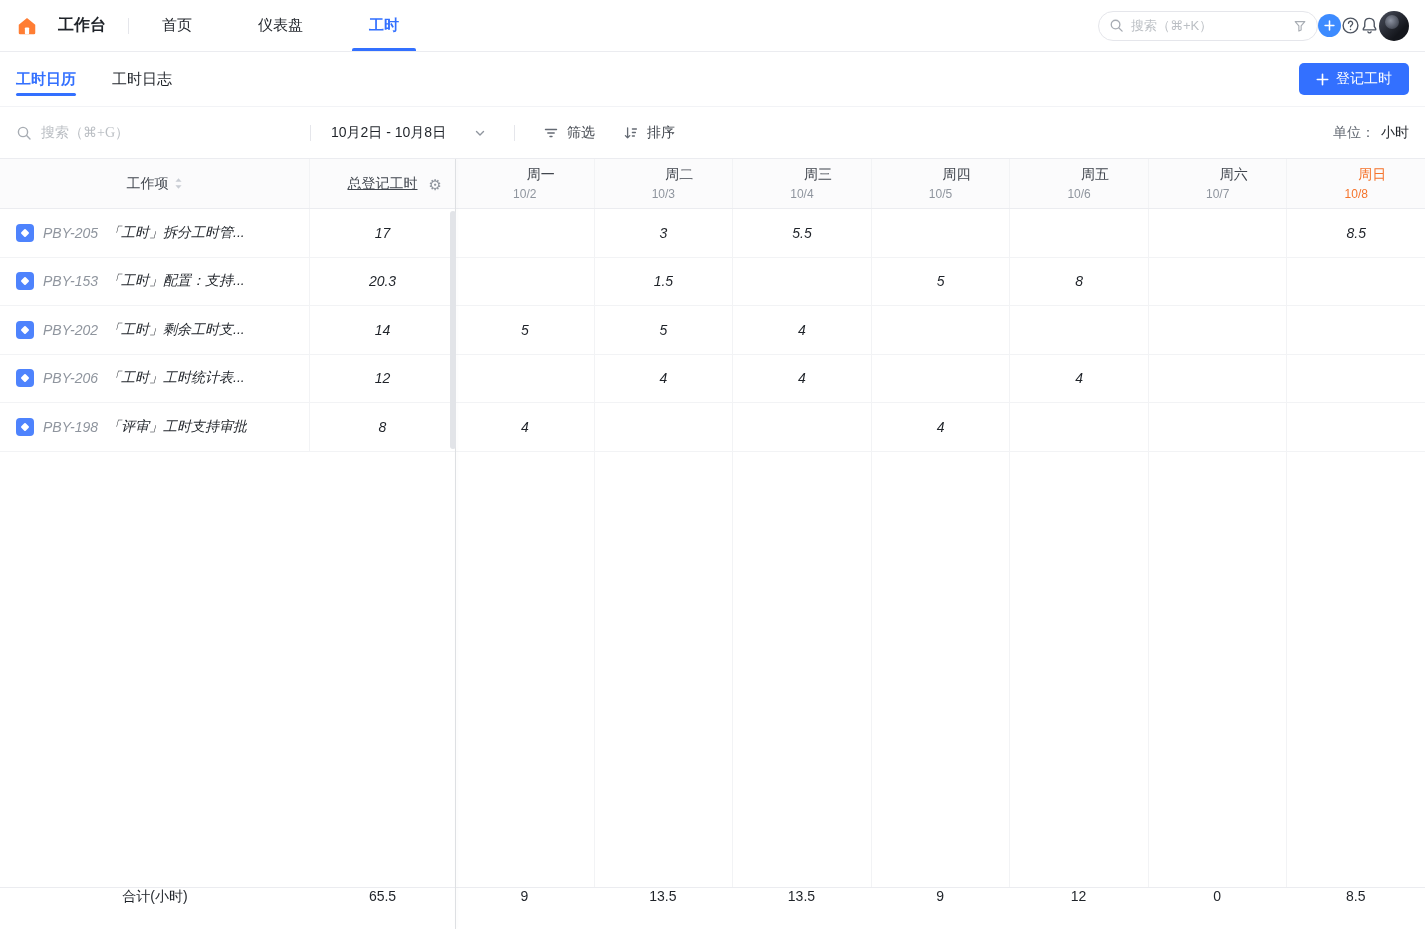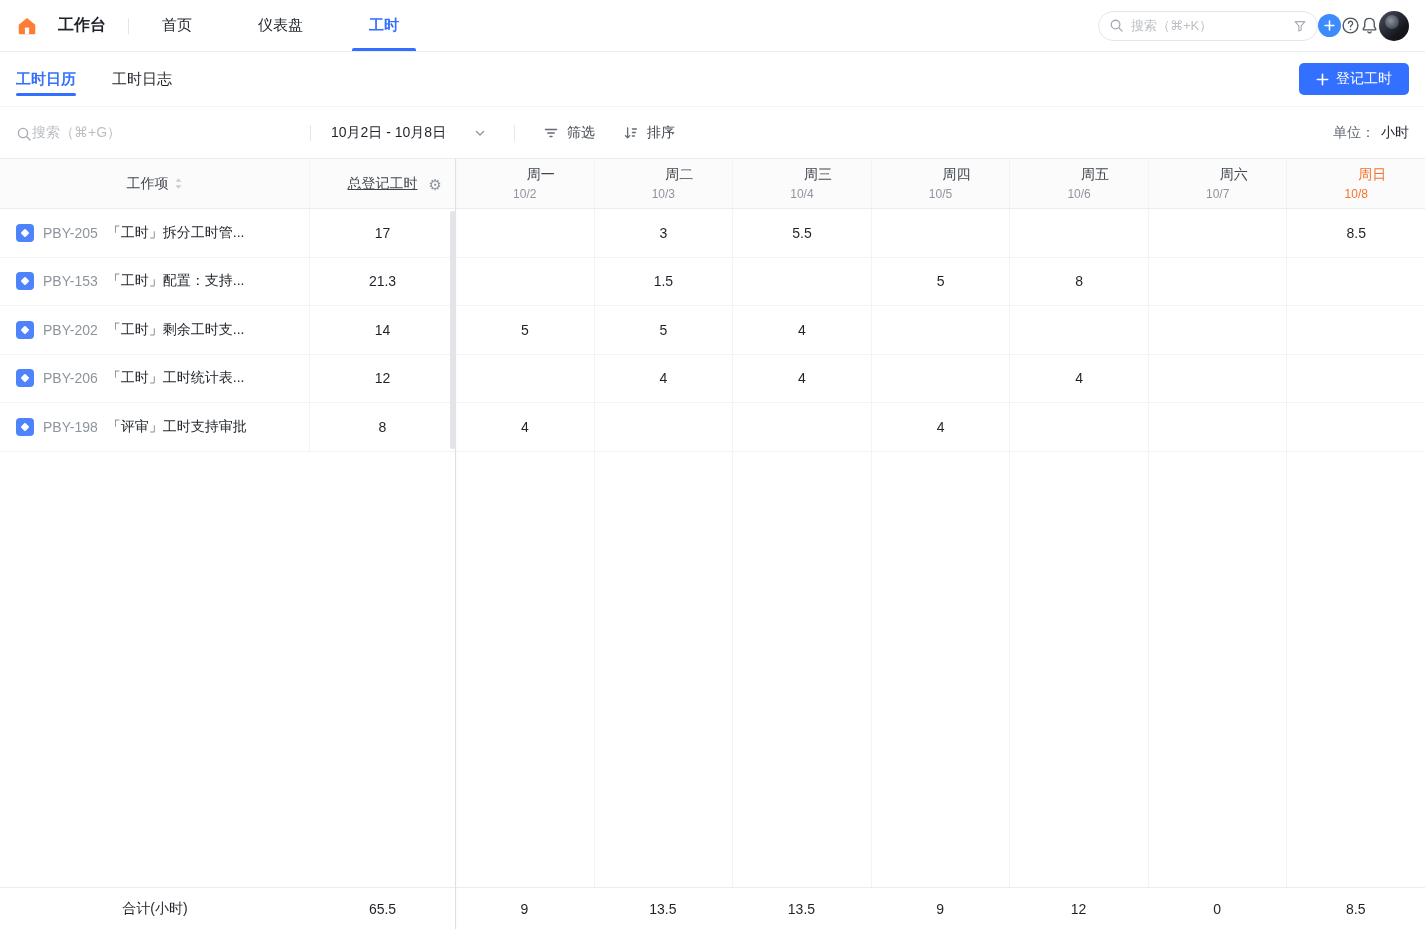--- a/index.html
+++ b/index.html
@@ -38,54 +38,54 @@
   
   .tabbar{height:55px;flex:none;display:flex;align-items:center;justify-content:space-between;padding:0 16px;border-bottom:1px solid #F2F3F6;background:#fff;}
   .tabs{display:flex;gap:36px;height:100%;align-items:stretch;}
   .tab{position:relative;display:flex;align-items:center;font-size:15px;color:var(--text1);cursor:pointer;white-space:nowrap;}
   .tab.active{color:var(--accent);font-weight:600;}
   .tab.active::after{content:"";position:absolute;left:0;right:0;bottom:10px;height:3px;border-radius:2px;background:var(--accent);}
   .register-btn{height:32px;padding:0 17px;background:var(--accent);color:#fff;border:none;border-radius:5px;font-size:14px;display:flex;align-items:center;gap:7px;cursor:pointer;font-family:inherit;}
 
   
   .toolbar{height:51px;flex:none;display:flex;align-items:center;padding:0 16px;background:#fff;}
-  .tb-search{display:flex;align-items:flex-end;color:#BBBFC4;font-size:14px;width:294px;flex:none;cursor:text;}
+  .tb-search{display:flex;align-items:center;gap:9px;color:#BBBFC4;font-size:14px;width:294px;flex:none;cursor:text;font-family:Liberation Serif, serif;}
   .tb-divider{width:1px;height:16px;background:#E5E6EB;flex:none;}
   .tb-date{display:flex;align-items:center;gap:28px;font-size:14px;color:var(--text1);margin:0 20px;width:163px;flex:none;cursor:pointer;}
   .tb-action{display:flex;align-items:center;gap:8px;font-size:14px;color:#41464E;margin-left:28px;cursor:pointer;white-space:nowrap;}
   .tb-right{margin-left:auto;font-size:14px;white-space:nowrap;}
   .unit-label{color:var(--text2);}
   .unit-value{color:var(--text1);margin-left:6px;}
 
   
   .worklog-table{flex:1;min-height:0;display:flex;flex-direction:column;position:relative;background:#fff;border-top:1px solid var(--border);}
   .thead{height:50px;flex:none;display:flex;align-items:stretch;background:#FBFBFC;border-bottom:1px solid var(--border);}
   .head-item{width:310px;flex:none;display:flex;align-items:center;justify-content:center;gap:5px;font-size:14px;color:#41464E;border-right:1px solid var(--grid);cursor:pointer;}
   .head-total{width:145px;flex:none;position:relative;display:flex;align-items:center;justify-content:center;font-size:14px;color:#41464E;text-decoration:underline;}
   .gear{position:absolute;right:13px;top:50%;transform:translateY(-50%);color:var(--text3);font-size:15px;line-height:1;cursor:pointer;}
   .day-heads{flex:1;display:flex;align-items:stretch;min-width:0;}
   .day-head{flex:1;display:flex;flex-direction:column;align-items:center;justify-content:center;gap:3px;border-left:1px solid var(--grid);min-width:0;}
   .day-name{font-size:14px;color:#41464E;margin-left:32px;}
   .day-date{font-size:12px;color:var(--text3);}
   .day-head.today .day-name,.day-head.today .day-date{color:var(--orange);}
 
   .tbody{flex:1;min-height:0;display:flex;flex-direction:column;}
-  .trow{height:48.5px;flex:none;display:flex;align-items:stretch;border-bottom:1px solid var(--grid);background:#fff;}
+  .trow{height:48.5px;flex:none;display:flex;align-items:stretch;border-bottom:1px solid var(--grid);background:#fff;font-style:italic;}
   .cell-item{width:310px;flex:none;display:flex;align-items:center;padding:0 12px 0 16px;gap:9px;border-right:1px solid var(--grid);min-width:0;cursor:pointer;}
   .task-icon{width:18px;height:18px;border-radius:4px;background:#4E83FD;flex:none;display:flex;align-items:center;justify-content:center;}
   .item-id{color:var(--text3);font-size:14px;flex:none;}
   .item-title{font-size:14px;color:var(--text1);white-space:nowrap;overflow:hidden;}
   .cell-total{width:145px;flex:none;display:flex;align-items:center;justify-content:center;font-size:14px;color:var(--text1);}
   .day-cell{flex:1;display:flex;align-items:center;justify-content:center;font-size:14px;color:var(--text1);border-left:1px solid var(--grid);min-width:0;cursor:pointer;}
 
   .empty-area{flex:1;min-height:0;display:flex;align-items:stretch;}
   .empty-spacer{width:455px;flex:none;}
   .empty-col{flex:1;border-left:1px solid var(--grid);min-width:0;}
 
-  .tfoot{height:42px;flex:none;display:flex;align-items:center;border-top:1px solid var(--border);background:#fff;font-size:14px;color:var(--text1);}
+  .tfoot{height:42px;flex:none;display:flex;border-top:1px solid var(--border);background:#fff;font-size:14px;color:var(--text1);}
   .foot-label{width:310px;flex:none;text-align:center;}
   .foot-total{width:145px;flex:none;text-align:center;}
   .foot-days{flex:1;display:flex;min-width:0;}
   .foot-cell{flex:1;text-align:center;min-width:0;}
 
   .freeze-divider{position:absolute;left:455px;top:0;bottom:0;width:1px;background:#DEE0E3;z-index:5;box-shadow:1px 0 3px rgba(31,35,41,0.04);}
   .v-scrollbar{position:absolute;left:450px;top:52px;width:6px;height:238px;border-radius:3px;background:#E2E4E8;z-index:6;cursor:grab;}
 </style>
 </head>
 <body>
@@ -273,21 +273,21 @@
         <div class="trow">
           <div class="cell-item">
             <span class="task-icon">
               <svg width="10" height="10" viewBox="0 0 10 10" aria-hidden="true">
                 <rect x="1.9" y="1.9" width="6.2" height="6.2" rx="1" transform="rotate(45 5 5)" fill="#ffffff"></rect>
               </svg>
             </span>
             <span class="item-id">PBY-153</span>
             <span class="item-title">「工时」配置：支持...</span>
           </div>
-          <div class="cell-total">21.3</div>
+          <div class="cell-total">20.3</div>
           <div class="day-cell"></div>
           <div class="day-cell">1.5</div>
           <div class="day-cell"></div>
           <div class="day-cell">5</div>
           <div class="day-cell">8</div>
           <div class="day-cell"></div>
           <div class="day-cell"></div>
         </div>
         <div class="trow">
           <div class="cell-item">

